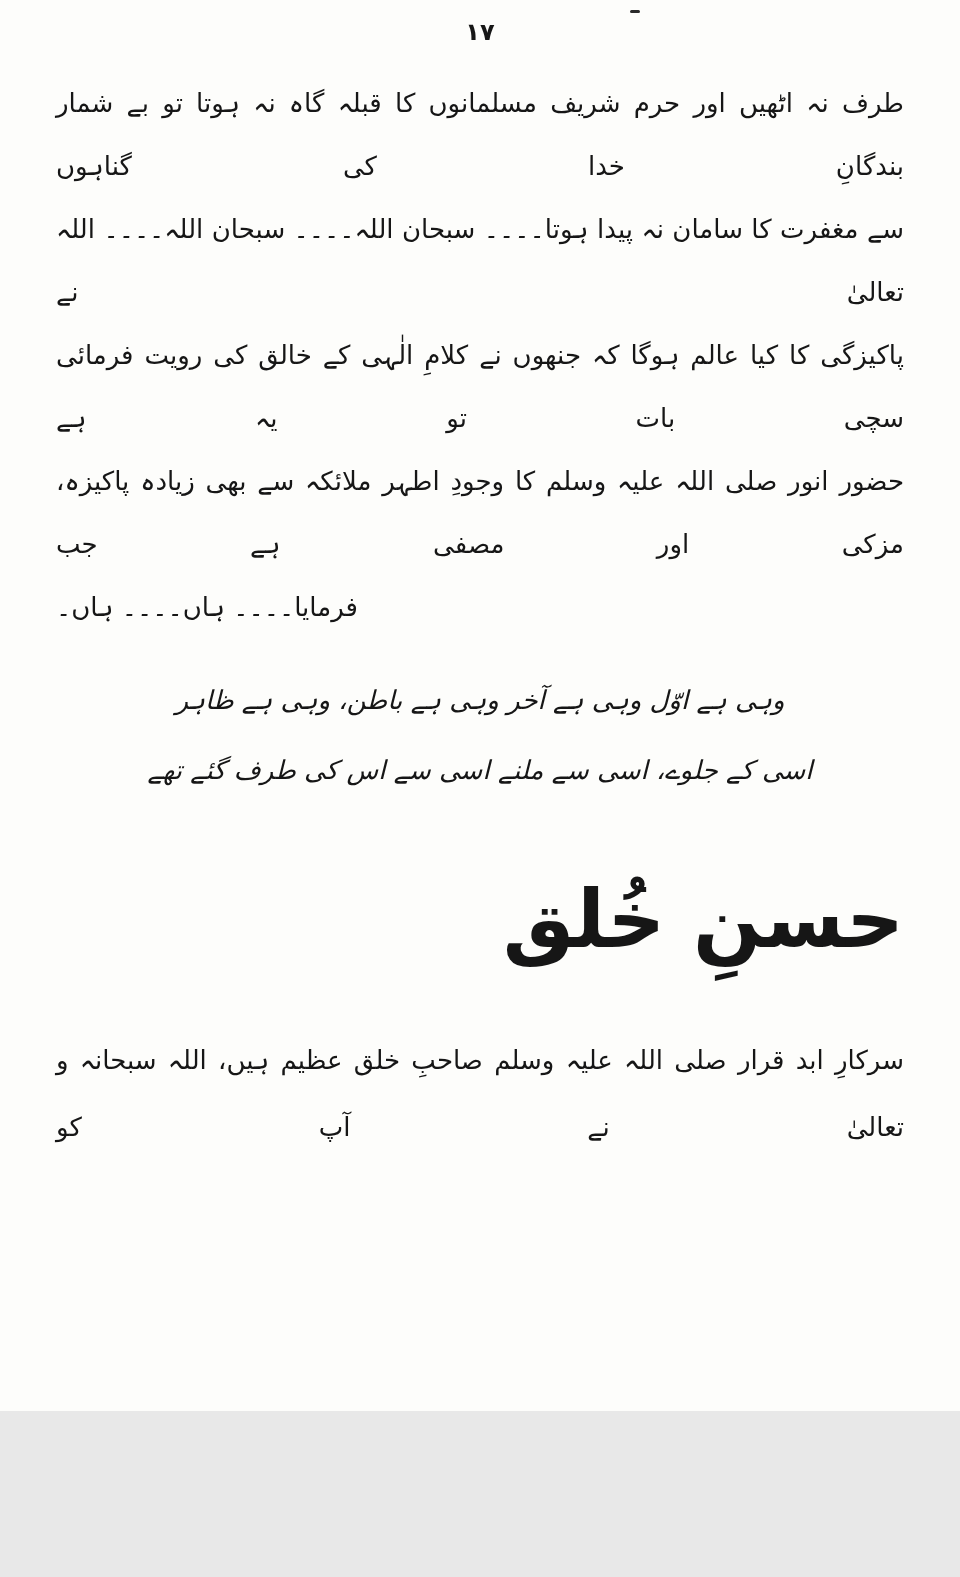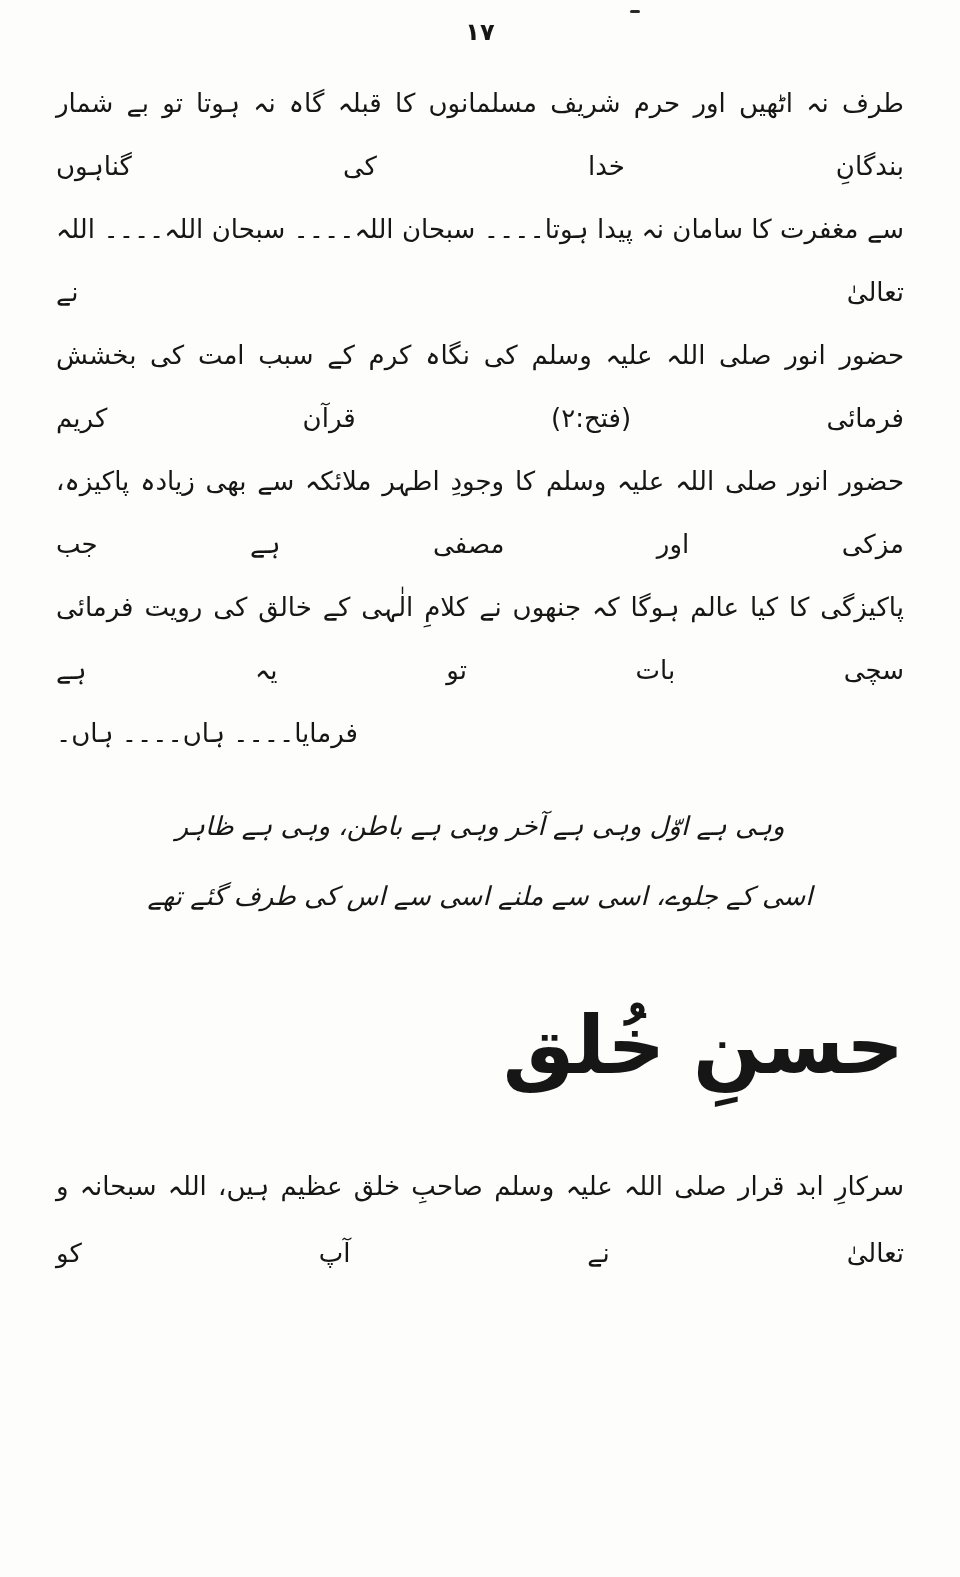--- a/index.html
+++ b/index.html
@@ -3,21 +3,21 @@
 <meta charset="utf-8">
 <style>
   html, body {
     margin: 0;
     padding: 0;
     background: #e8e8e8;
   }
   .page {
     position: relative;
     width: 960px;
-    height: 1577px;
+    height: 1411px;
     margin: 0 auto;
     background: #fdfdfb;
     color: #161616;
     direction: rtl;
     font-family: "DejaVu Sans", sans-serif;
     overflow: hidden;
     box-sizing: border-box;
   }
   .ink-speck {
     position: absolute;
@@ -91,23 +91,22 @@
 
   <div class="ink-speck"></div>
 
   <div class="page-number">۱۷</div>
 
   <div class="content">
 
     <div class="para-1">
         <div class="t-line">طرف نہ اٹھیں اور حرم شریف مسلمانوں کا قبلہ گاہ نہ ہوتا تو بے شمار بندگانِ خدا کی گناہوں</div>
         <div class="t-line">سے مغفرت کا سامان نہ پیدا ہوتا۔۔۔۔ سبحان اللہ۔۔۔۔ سبحان اللہ۔۔۔۔ اللہ تعالیٰ نے</div>
-        <div class="t-line">حضور انور صلی اللہ علیہ وسلم کی نگاہ کرم کے سبب امت کی بخشش فرمائی (فتح:۲) قرآن کریم</div>
+        <div class="t-line">پاکیزگی کا کیا عالم ہوگا کہ جنھوں نے کلامِ الٰہی کے خالق کی رویت فرمائی سچی بات تو یہ ہے</div>
         <div class="t-line">حضور انور صلی اللہ علیہ وسلم کا وجودِ اطہر ملائکہ سے بھی زیادہ پاکیزہ، مزکی اور مصفی ہے جب</div>
-        <div class="t-line">پاکیزگی کا کیا عالم ہوگا کہ جنھوں نے کلامِ الٰہی کے خالق کی رویت فرمائی سچی بات تو یہ ہے</div>
       </div>
 
     <div class="para-last-line">فرمایا۔۔۔۔ ہاں۔۔۔۔ ہاں۔</div>
 
     <div class="couplet">
         <div class="t-line">وہی ہے اوّل وہی ہے آخر وہی ہے باطن، وہی ہے ظاہر</div>
         <div class="t-line">اسی کے جلوے، اسی سے ملنے اسی سے اس کی طرف گئے تھے</div>
       </div>
 
     <h1 class="section-heading">حسنِ خُلق</h1>

